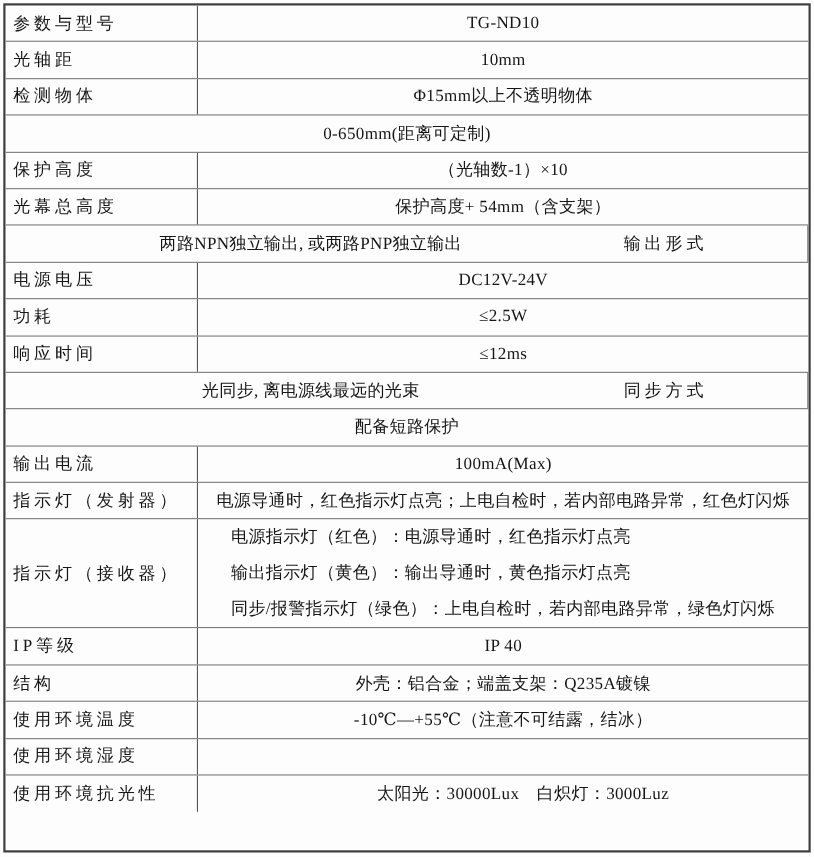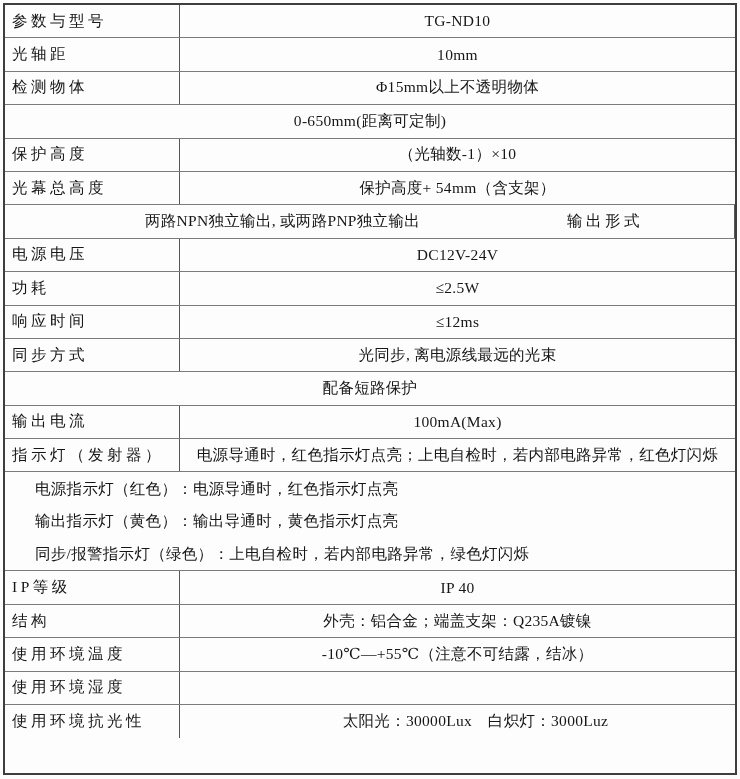--- a/index.html
+++ b/index.html
@@ -110,39 +110,40 @@
     <div class="cell label">功耗</div>
     <div class="cell value">≤2.5W</div>
   </div>
 
   <div class="row">
     <div class="cell label">响应时间</div>
     <div class="cell value">≤12ms</div>
   </div>
 
   <div class="row">
+    <div class="cell value">光同步, 离电源线最远的光束</div>
     <div class="cell label">同步方式</div>
-    <div class="cell value">光同步, 离电源线最远的光束</div>
   </div>
 
   <div class="row">
     <div class="cell value">配备短路保护</div>
   </div>
 
   <div class="row">
     <div class="cell label">输出电流</div>
     <div class="cell value">100mA(Max)</div>
   </div>
 
   <div class="row">
     <div class="cell label">指示灯（发射器）</div>
     <div class="cell value">电源导通时，红色指示灯点亮；上电自检时，若内部电路异常，红色灯闪烁</div>
   </div>
 
   <div class="row tall">
+    <div class="cell label">指示灯（接收器）</div>
     <div class="cell value multiline">
       <div class="ind-line">电源指示灯（红色）：电源导通时，红色指示灯点亮</div>
       <div class="ind-line">输出指示灯（黄色）：输出导通时，黄色指示灯点亮</div>
       <div class="ind-line">同步/报警指示灯（绿色）：上电自检时，若内部电路异常，绿色灯闪烁</div>
     </div>
   </div>
 
   <div class="row">
     <div class="cell label">IP等级</div>
     <div class="cell value">IP 40</div>

